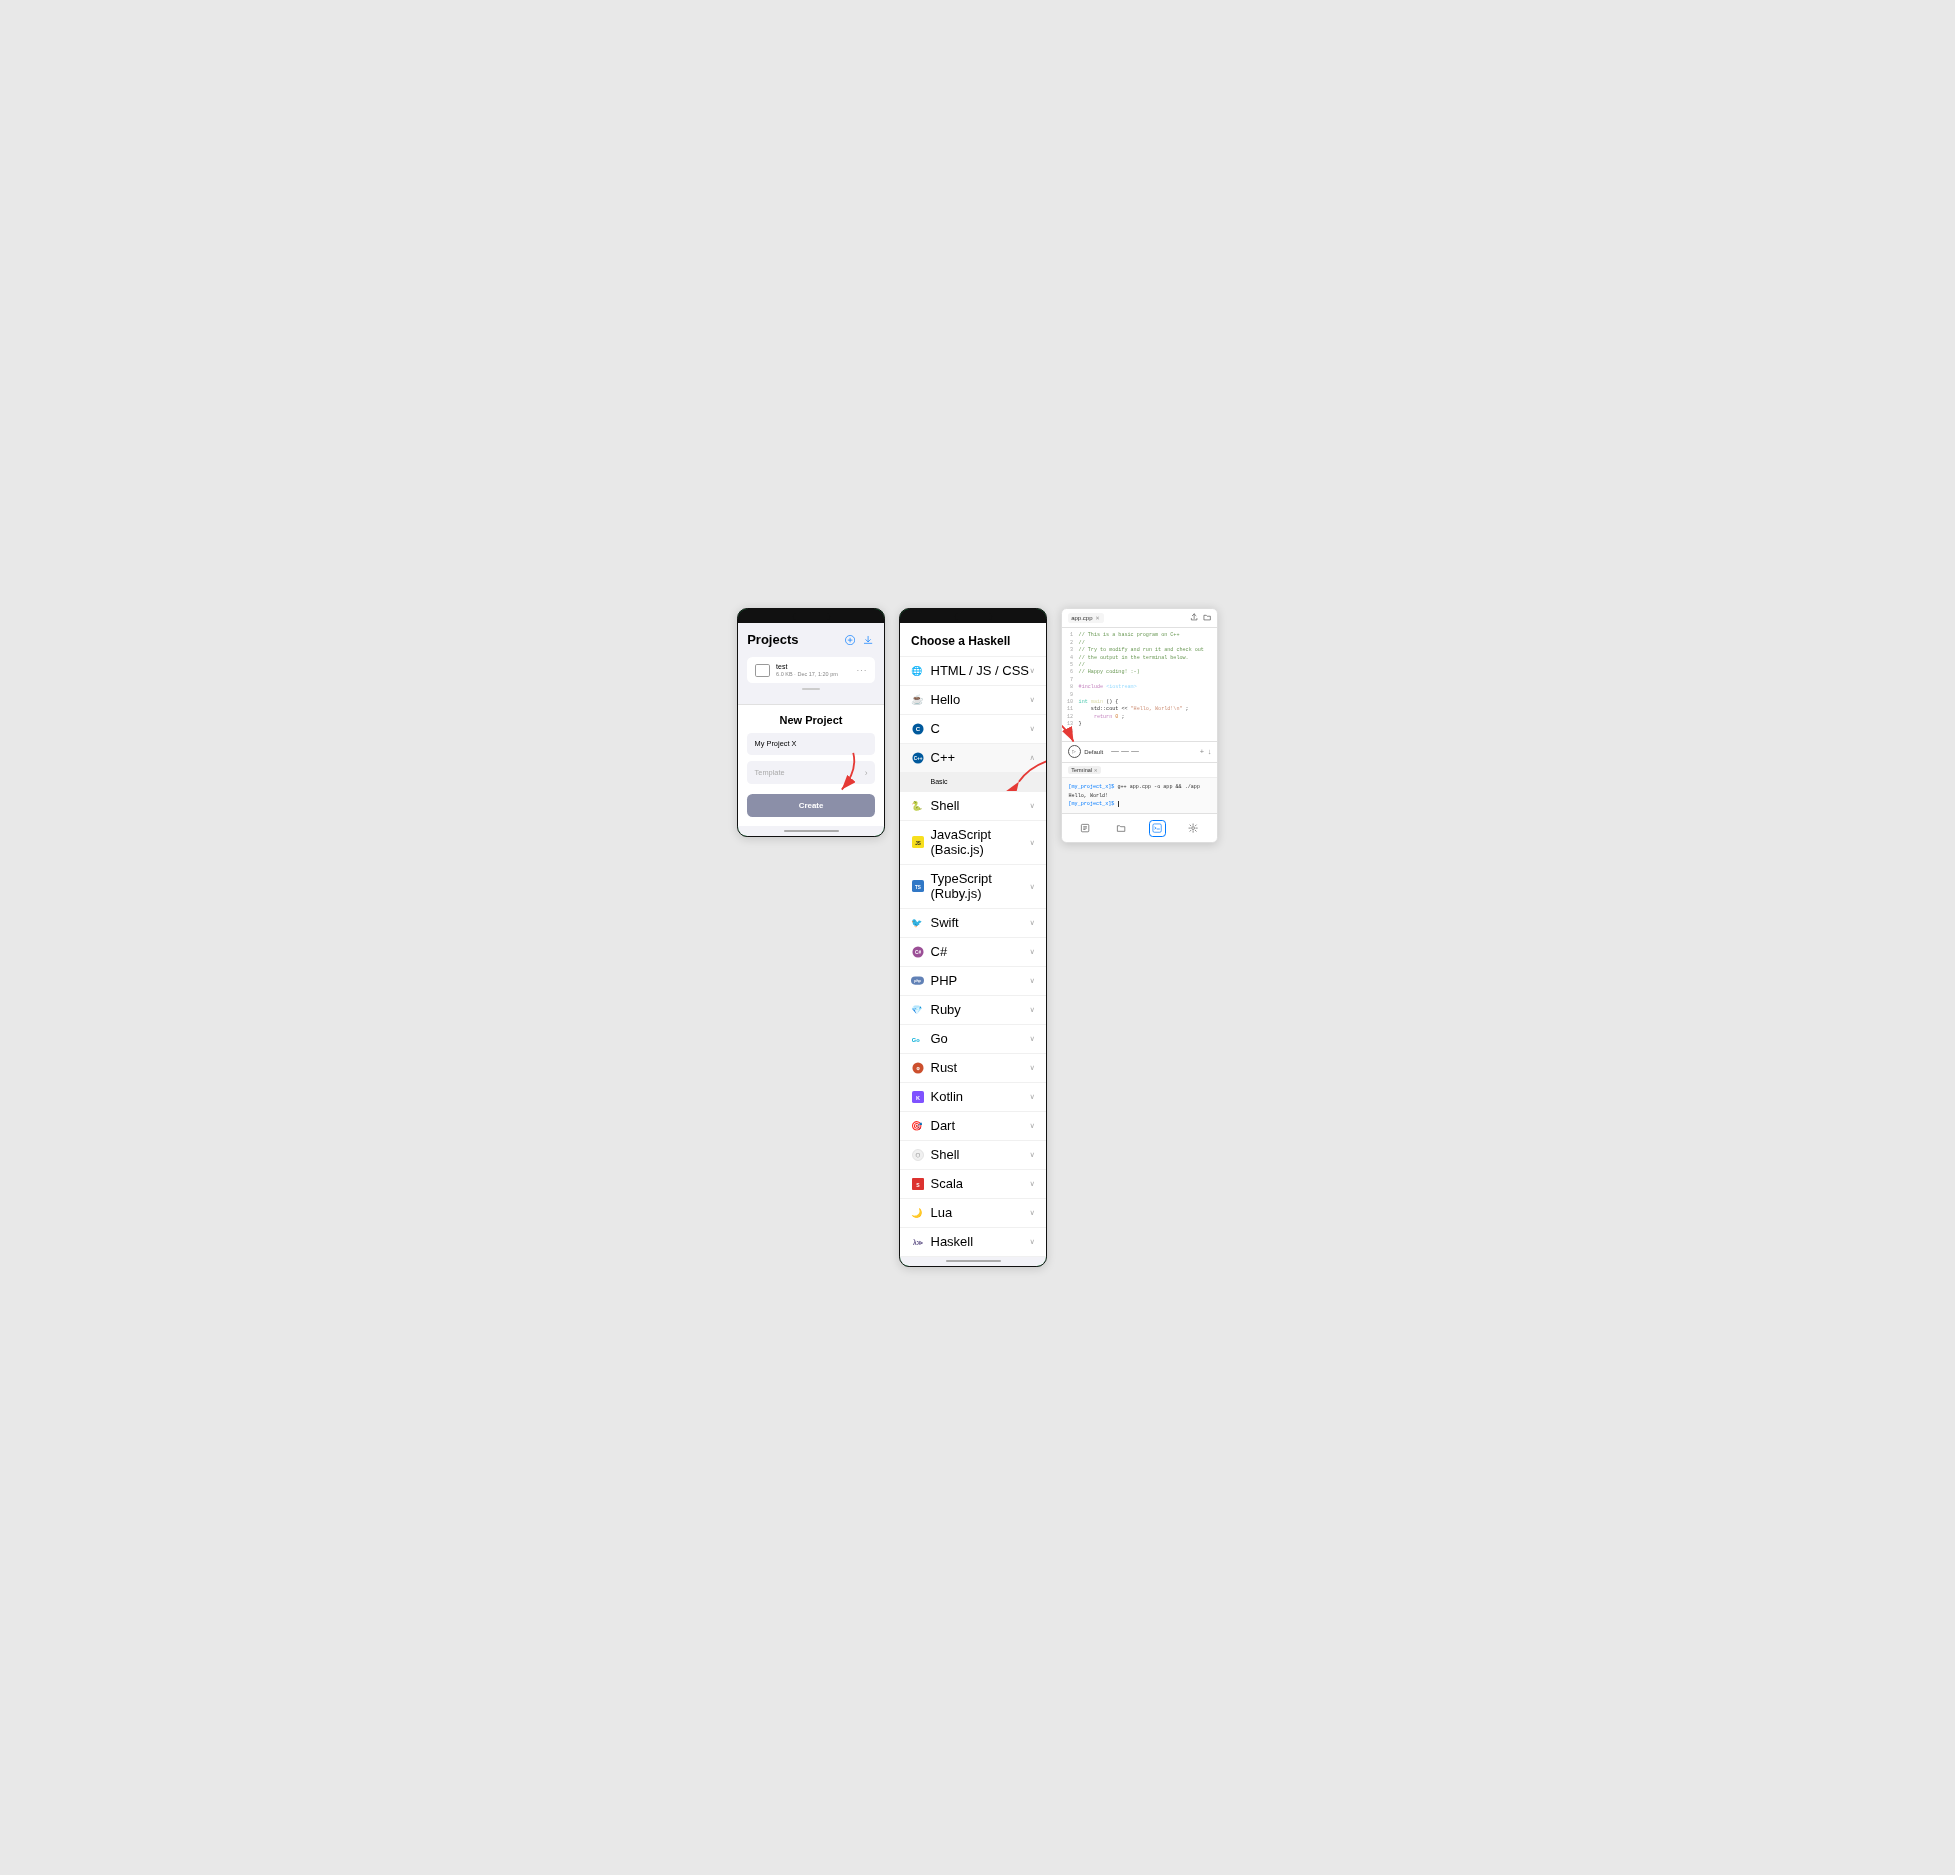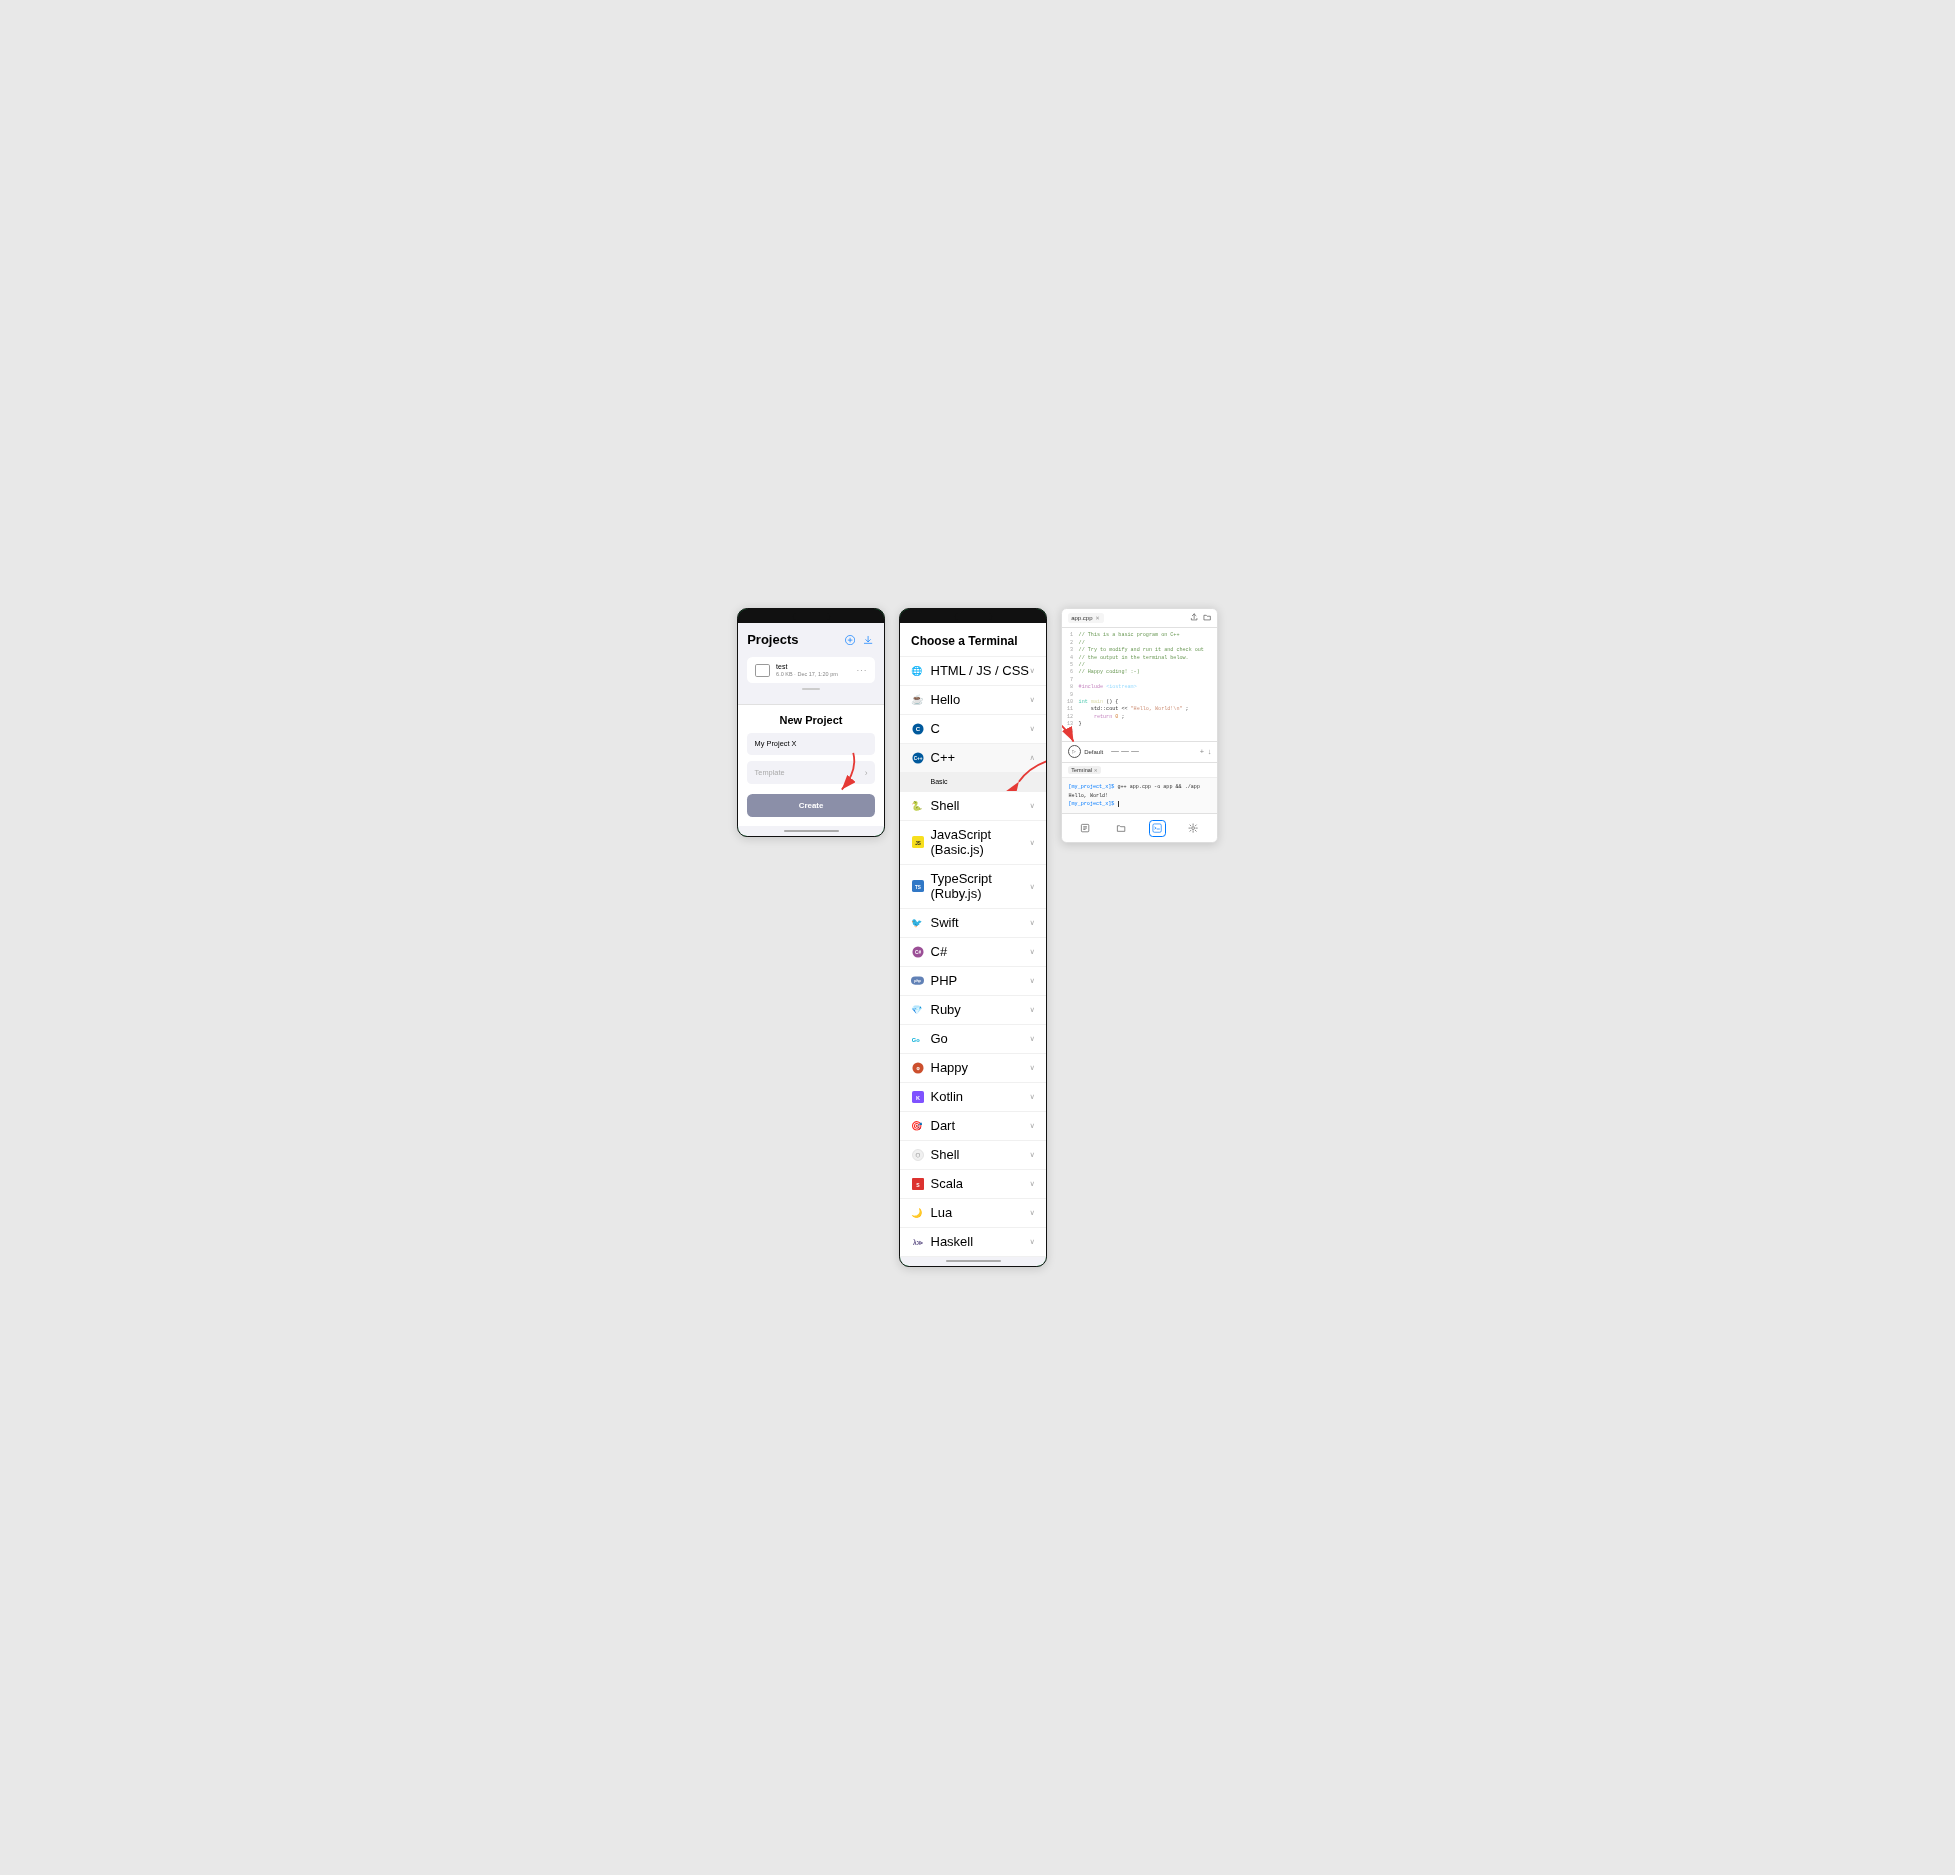--- a/index.html
+++ b/index.html
@@ -535,21 +535,21 @@
     </div>
   </div>
 
   <div class="panel-wrapper">
     <div class="panel panel-2">
       <div class="phone-top">
         <div class="phone-notch"></div>
       </div>
 
       <div class="template-screen">
-        <div class="template-header">Choose a Terminal</div>
+        <div class="template-header">Choose a Haskell</div>
 
         <ul class="template-list">
 
           <li class="template-item">
             <div class="template-item-icon">🌐</div>
             <span class="template-item-name">HTML / JS / CSS</span>
             <span class="template-chevron">∨</span>
           </li>
 
           <li class="template-item">
@@ -667,21 +667,21 @@
             <span class="template-chevron">∨</span>
           </li>
 
           <li class="template-item">
             <div class="template-item-icon">
               <svg width="12" height="12" viewBox="0 0 26 26" style="font-size:20px">
                 <circle cx="13" cy="13" r="12" fill="#cc4f2d"></circle>
                 <text x="13" y="18" text-anchor="middle" fill="white" font-size="9" font-weight="bold" font-family="Arial">⚙</text>
               </svg>
             </div>
-            <span class="template-item-name">Happy</span>
+            <span class="template-item-name">Rust</span>
             <span class="template-chevron">∨</span>
           </li>
 
           <li class="template-item">
             <div class="template-item-icon">
               <svg width="12" height="12" viewBox="0 0 26 26" style="font-size:20px">
                 <rect width="26" height="26" rx="4" fill="#7f52ff"></rect>
                 <text x="13" y="19" text-anchor="middle" fill="white" font-size="12" font-weight="bold" font-family="Arial">K</text>
               </svg>
             </div>

